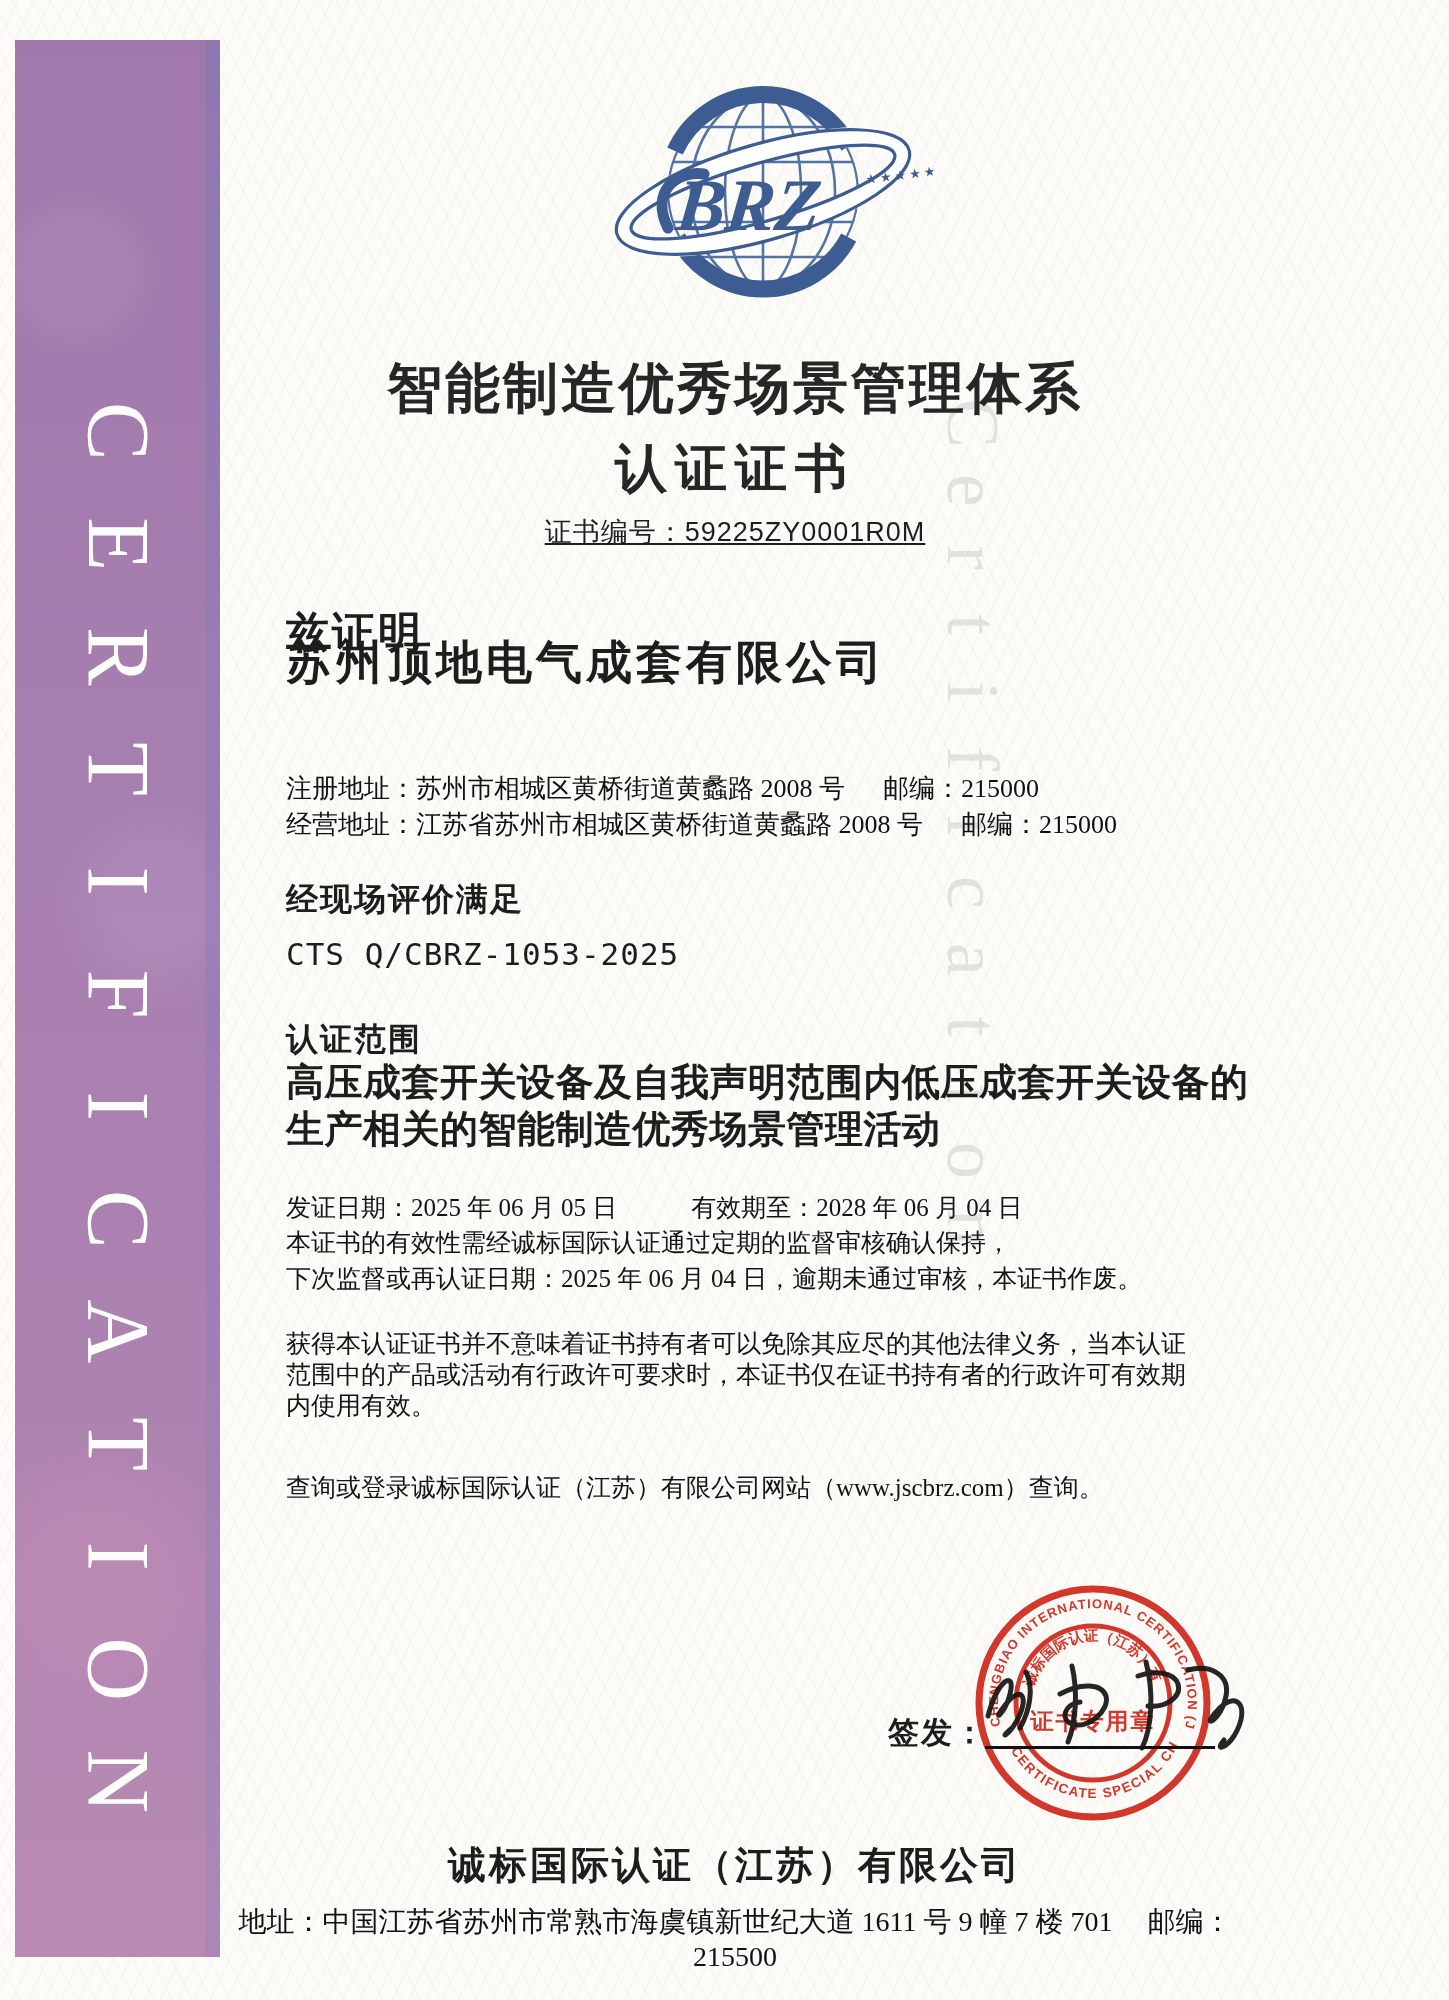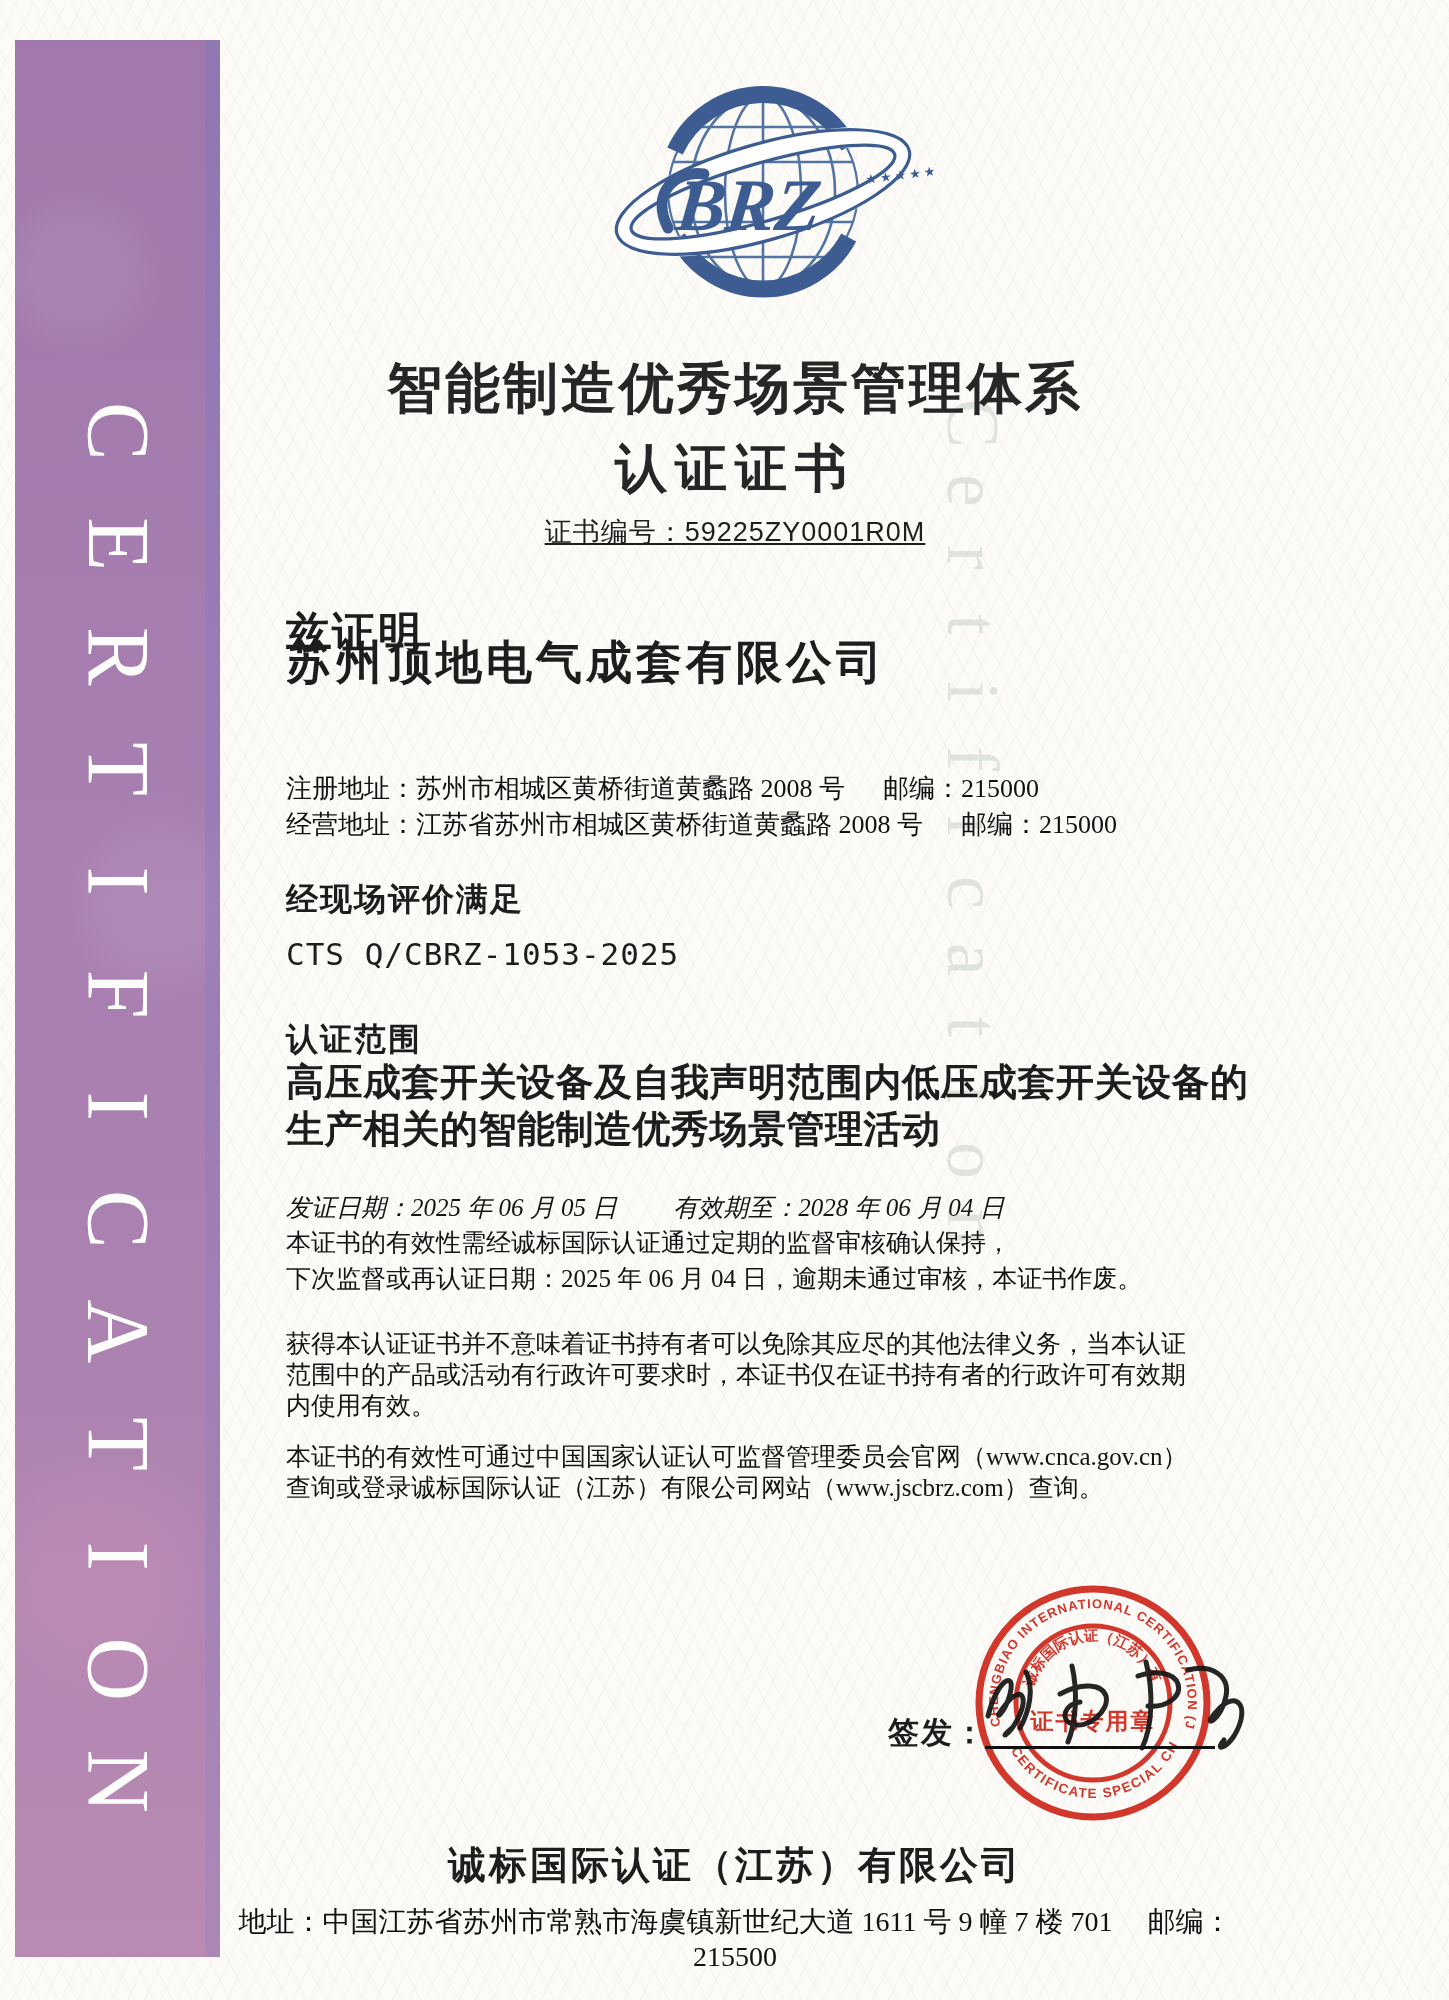--- a/index.html
+++ b/index.html
@@ -61,21 +61,21 @@
   .serifline{font-family:"Liberation Serif", serif;font-size:26px;color:#111;}
   .t-credit{top:734px;}
   .t-regaddr{top:771px;}
   .t-bizaddr{top:807px;}
   .zipgap{display:inline-block;width:38px;}
   .t-eval{top:878px;font-size:32px;font-weight:600;letter-spacing:2px;}
   .t-cts{top:936px;font-family:"DejaVu Sans Mono", monospace;font-size:31px;font-weight:500;letter-spacing:1px;}
   .t-scopelabel{top:1018px;font-size:32px;font-weight:600;letter-spacing:2px;}
   .t-scope1{top:1057px;font-size:38px;font-weight:600;letter-spacing:.5px;}
   .t-scope2{top:1104px;font-size:38px;font-weight:600;letter-spacing:.5px;}
-  .t-dates{top:1191px;display:flex;gap:56px;font-style:italic;}
+  .t-dates{top:1191px;display:flex;gap:74px;}
   .t-keep1{top:1226px;}
   .t-keep2{top:1262px;}
   .t-legal1{top:1327px;}
   .t-legal2{top:1358px;}
   .t-legal3{top:1389px;}
   .t-query1{top:1440px;}
   .t-query2{top:1471px;}
   .para{font-family:"Liberation Serif", serif;font-size:25px;color:#141414;}
   .t-sign{position:absolute;left:888px;top:1712px;font-size:31px;font-weight:600;z-index:4;letter-spacing:2px;}
   .sign-line{position:absolute;left:985px;top:1746px;width:230px;height:3px;background:#101010;z-index:4;}
@@ -176,21 +176,20 @@
     <span>发证日期：2025 年 06 月 05 日</span>
     <span>有效期至：2028 年 06 月 04 日</span>
   </div>
   <div class="left-block para t-keep1">本证书的有效性需经诚标国际认证通过定期的监督审核确认保持，</div>
   <div class="left-block para t-keep2">下次监督或再认证日期：2025 年 06 月 04 日，逾期未通过审核，本证书作废。</div>
 
   <div class="left-block para t-legal1">获得本认证证书并不意味着证书持有者可以免除其应尽的其他法律义务，当本认证</div>
   <div class="left-block para t-legal2">范围中的产品或活动有行政许可要求时，本证书仅在证书持有者的行政许可有效期</div>
   <div class="left-block para t-legal3">内使用有效。</div>
 
-  <div class="left-block para t-query1">本证书的有效性可通过中国国家认证认可监督管理委员会官网（www.cnca.gov.cn）</div>
   <div class="left-block para t-query2">查询或登录诚标国际认证（江苏）有限公司网站（www.jscbrz.com）查询。</div>
 
   <div class="t-sign">签发：</div>
   <div class="sign-line"></div>
 
   <svg class="stamp" viewBox="0 0 242 242" xmlns="http://www.w3.org/2000/svg">
     <g fill="none" stroke="#d2372b">
       <circle cx="121" cy="121" r="114" stroke-width="7"></circle>
       <circle cx="121" cy="121" r="77" stroke-width="5"></circle>
     </g>

